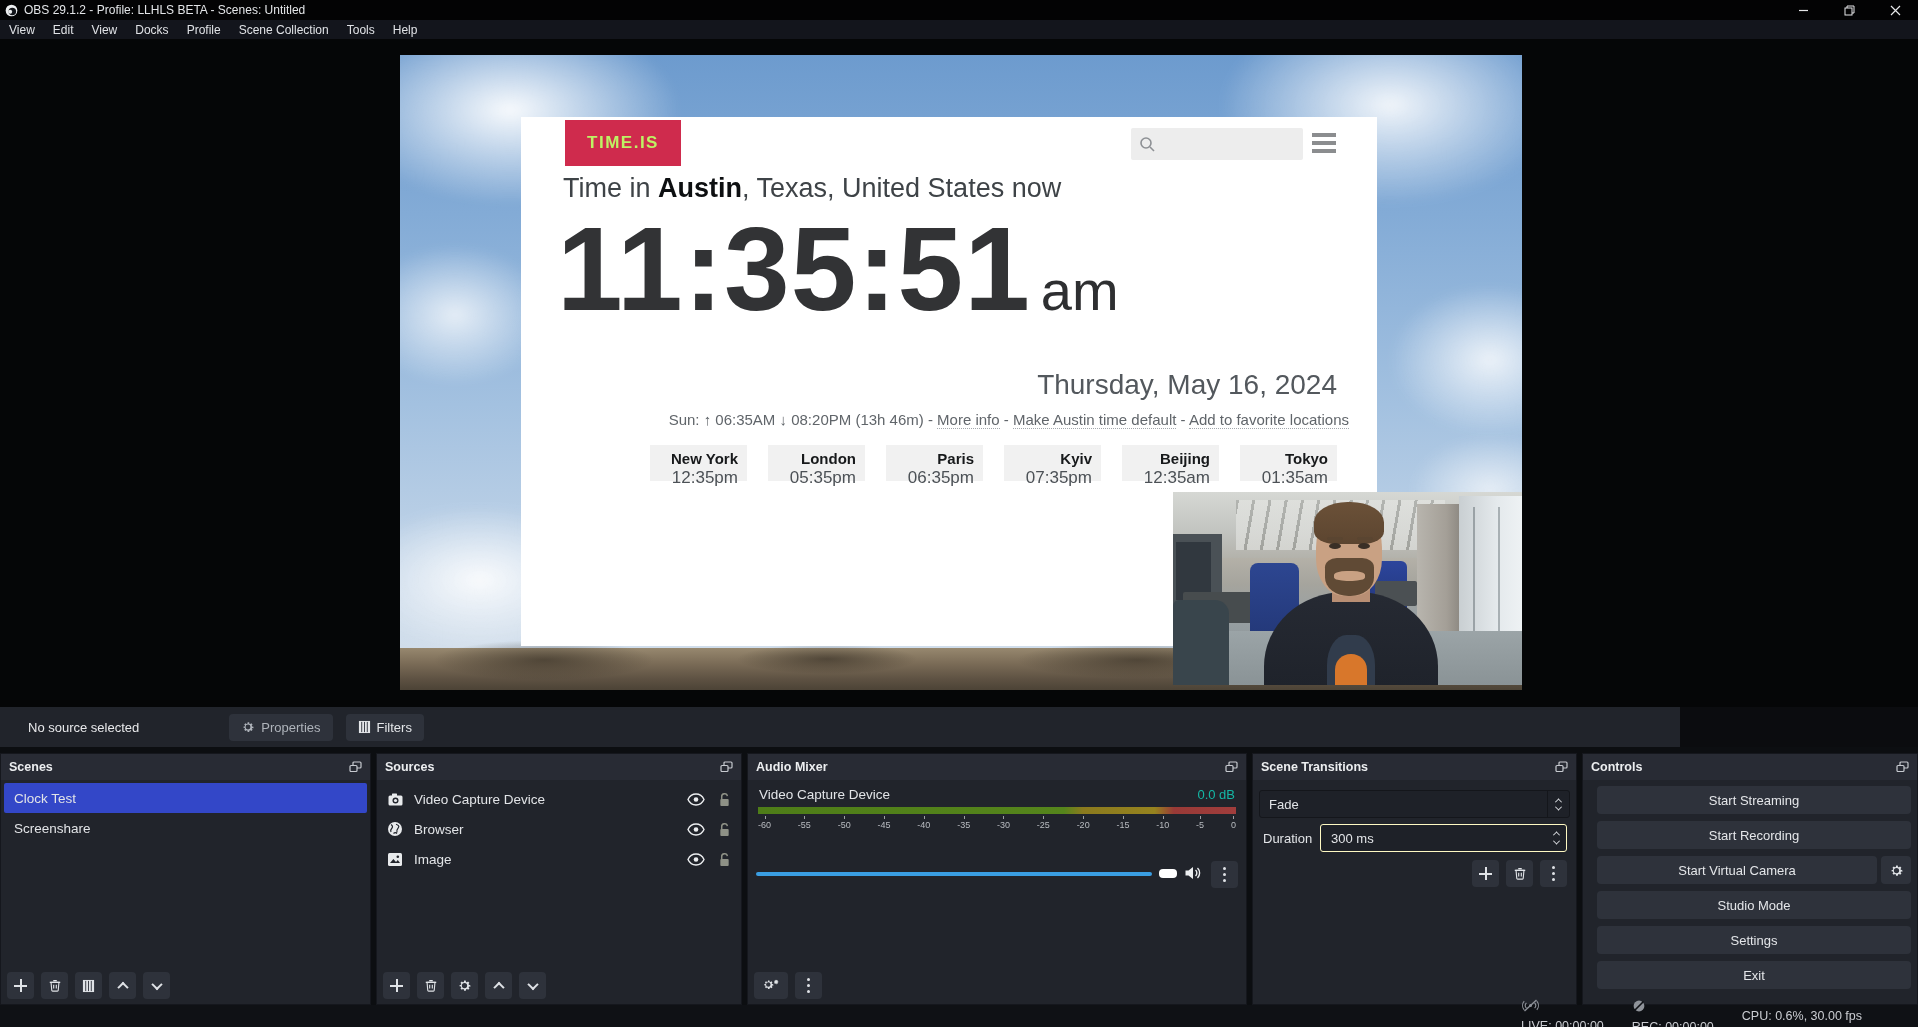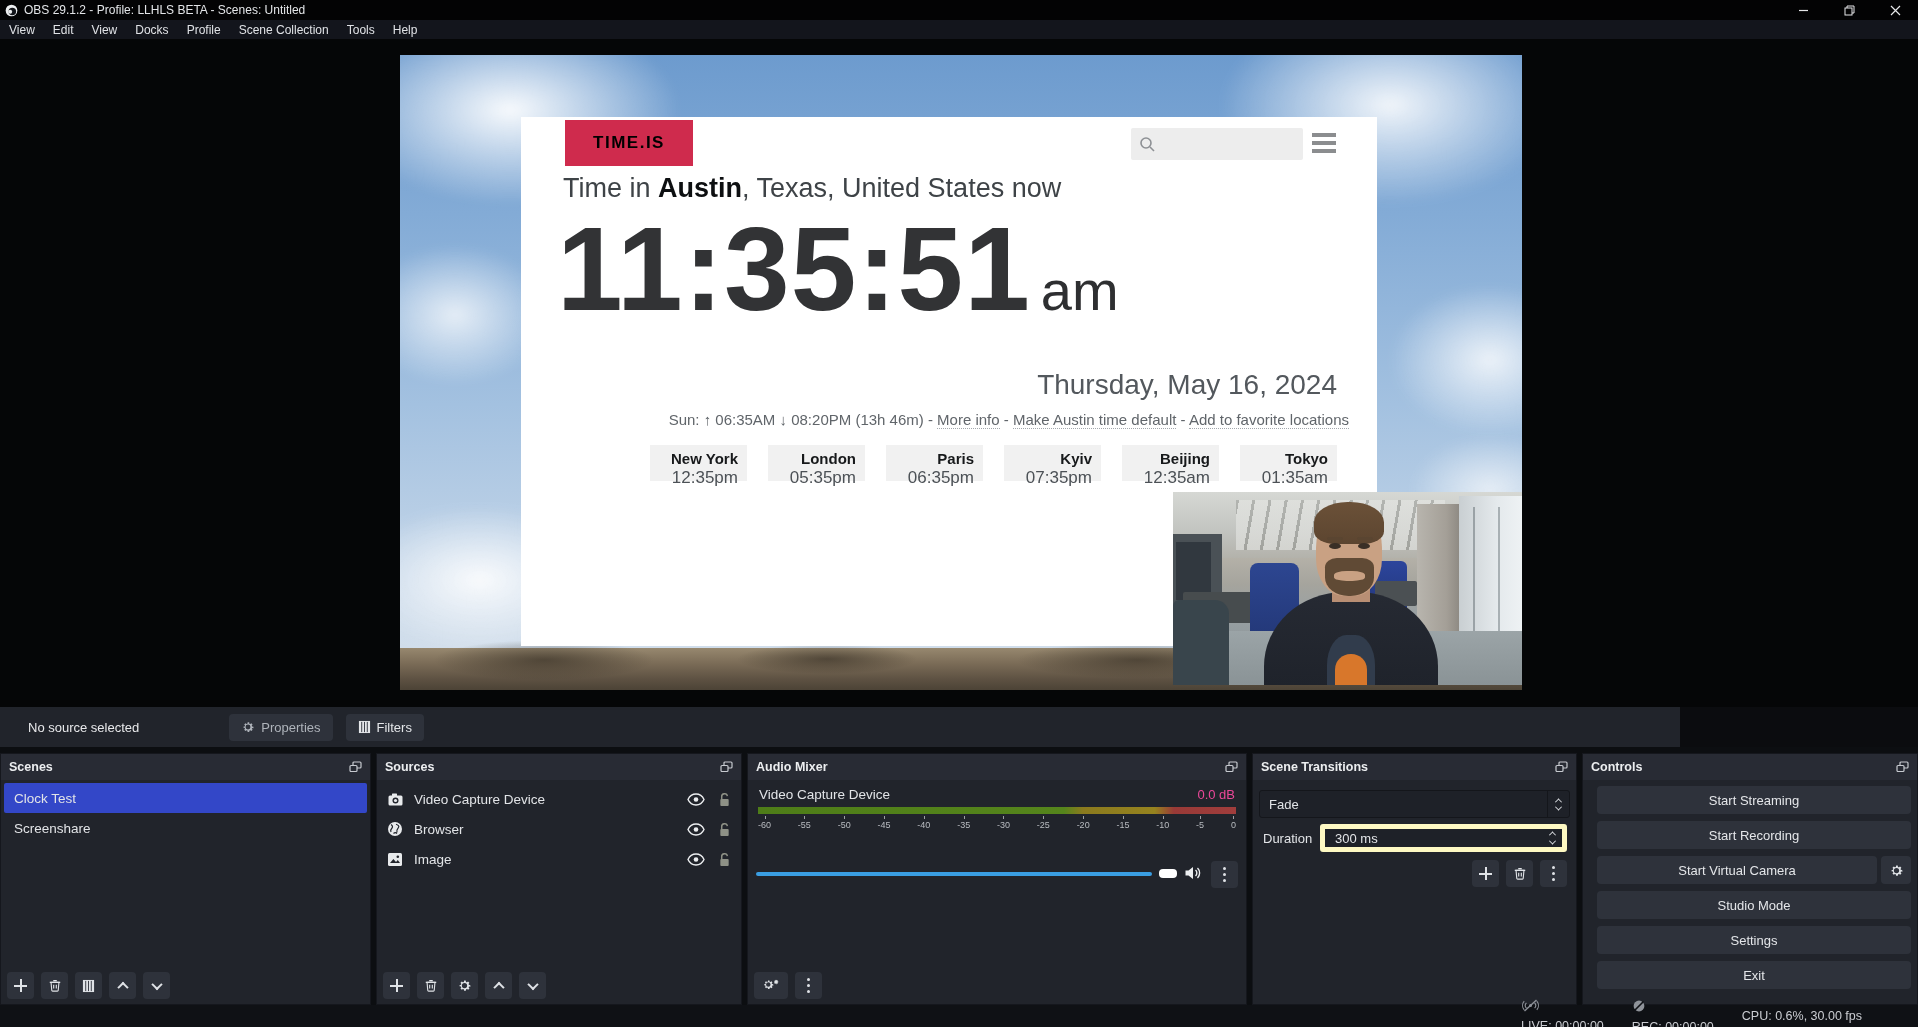--- a/index.html
+++ b/index.html
@@ -23,21 +23,21 @@
   .preview-region { position:absolute; left:0; top:39px; width:1918px; height:668px; background:#050607; }
   .canvas { position:absolute; left:400px; top:16px; width:1122px; height:635px; overflow:hidden;
     background:linear-gradient(180deg,#6d9bce 0%,#83abd6 25%,#a3c1e0 55%,#c3d5e8 82%,#d8e2ec 100%); }
   .cloud { position:absolute; border-radius:50%; background:radial-gradient(closest-side,rgba(255,255,255,.95),rgba(255,255,255,0)); filter:blur(4px); }
   .desert { position:absolute; left:0; bottom:0; width:100%; height:42px;
     background:linear-gradient(180deg,#97886f 0%,#7c6d58 35%,#5d5142 75%,#4c4336 100%); }
   .desert i { position:absolute; border-radius:50%; background:radial-gradient(closest-side,rgba(40,34,26,.55),rgba(40,34,26,0)); }
 
   
   .timeis { position:absolute; left:121px; top:62px; width:856px; height:529px; background:#ffffff; color:#2e3338; }
-  .ti-logo { position:absolute; left:44px; top:3px; width:128px; height:46px; background:#cf2b4d; color:#000000;
+  .ti-logo { position:absolute; left:44px; top:3px; width:116px; height:46px; background:#cf2b4d; color:#bef264;
     display:flex; align-items:center; justify-content:center; font-size:17px; font-weight:bold; letter-spacing:1.5px; }
   .ti-search { position:absolute; left:610px; top:11px; width:172px; height:32px; background:#ededed; border-radius:2px;
     display:flex; align-items:center; padding-left:8px; }
   .ti-burger { position:absolute; left:791px; top:16px; width:24px; }
   .ti-burger i { display:block; height:4px; background:#8b8d8f; margin-bottom:4px; }
   .ti-h1 { position:absolute; left:42px; top:56px; font-size:27px; color:#3e4347; font-weight:400; }
   .ti-h1 b { color:#0d0f11; }
   .ti-clock { position:absolute; left:36px; top:84px; white-space:nowrap; color:#323335; }
   .ti-digits { font-size:118px; font-weight:bold; letter-spacing:1px; }
   .ti-ampm { font-size:56px; font-weight:400; margin-left:10px; color:#2e2f31; }
@@ -85,41 +85,41 @@
   .scene-item { margin:0 3px; height:30px; display:flex; align-items:center; padding-left:10px;
     color:#e2e4e7; font-size:13.5px; border-radius:2px; }
   .scene-item.sel { background:#3347c8; }
   
   .source-row { height:30px; display:flex; align-items:center; padding:0 10px; color:#e2e4e7; font-size:13.5px; }
   .source-row .sicon { width:17px; margin-right:10px; color:#e8eaec; display:flex; }
   .source-row .acts { margin-left:auto; display:flex; align-items:center; gap:13px; }
 
   
   .mix-head { display:flex; align-items:center; padding:7px 11px 3px 11px; color:#e2e4e7; font-size:13.5px; }
-  .mix-db { margin-left:auto; font-size:13px; color:#ec4899; }
+  .mix-db { margin-left:auto; font-size:13px; color:#14b8a6; }
   .meter { margin:2px 10px 0 10px; height:7px;
     background:linear-gradient(90deg,#4e7d18 0%,#55851c 64%,#8b7a1e 68%,#96831f 83%,#993a37 87%,#a03d3c 100%); }
   .ticks { margin:2px 10px 0 10px; display:flex; justify-content:space-between; }
   .ticks span { font-size:9px; color:#b9bcc1; position:relative; padding-top:4px; }
   .ticks span::before { content:""; position:absolute; top:0; left:50%; width:1px; height:3px; background:#9da0a5; }
   .slider-row { position:absolute; left:8px; right:8px; top:84px; height:20px; display:flex; align-items:center; }
   .slider-track { position:relative; width:396px; height:4px; background:#3a9ee2; border-radius:2px; }
   .slider-handle { position:absolute; left:403px; top:5px; width:18px; height:9px; background:#fff; border-radius:4px; }
   .spk { position:absolute; left:428px; top:1px; color:#eceef0; }
   .mix-kebab { position:absolute; left:455px; top:-3px; }
 
   
   .tr-select { position:absolute; left:6px; right:6px; top:36px; height:28px; background:#1e2128;
     border:1px solid #14161b; border-radius:3px; display:flex; align-items:center; color:#e2e4e7; font-size:13px; }
   .tr-select .val { padding-left:9px; }
   .tr-arrows { margin-left:auto; width:22px; height:100%; border-left:1px solid #14161b;
     display:flex; flex-direction:column; align-items:center; justify-content:center; gap:3px; }
   .tr-dur-label { position:absolute; left:10px; top:77px; color:#e2e4e7; font-size:13px; }
   .tr-spin { position:absolute; left:67px; right:9px; top:70px; height:28px; background:#1e2128;
-    border:5px solid #fef9c3; border-radius:3px; display:flex; align-items:center; color:#e2e4e7; font-size:13px; }
+    border:1px solid #fef9c3; border-radius:3px; display:flex; align-items:center; color:#e2e4e7; font-size:13px; }
   .tr-spin .val { padding-left:10px; }
   .tr-spin .arr { margin-left:auto; margin-right:7px; display:flex; flex-direction:column; gap:4px; }
   .tr-btns { position:absolute; right:9px; top:106px; display:flex; gap:7px; }
 
   
   .ctrl-col { position:absolute; left:14px; right:6px; top:32px; display:flex; flex-direction:column; gap:7px; }
   .cbtn { height:28px; background:#2e323b; border-radius:4px; display:flex; align-items:center; justify-content:center;
     color:#e4e6e9; font-size:13px; }
   .cbtn-row { display:flex; gap:4px; }
   .cbtn-row .main { flex:1; }

